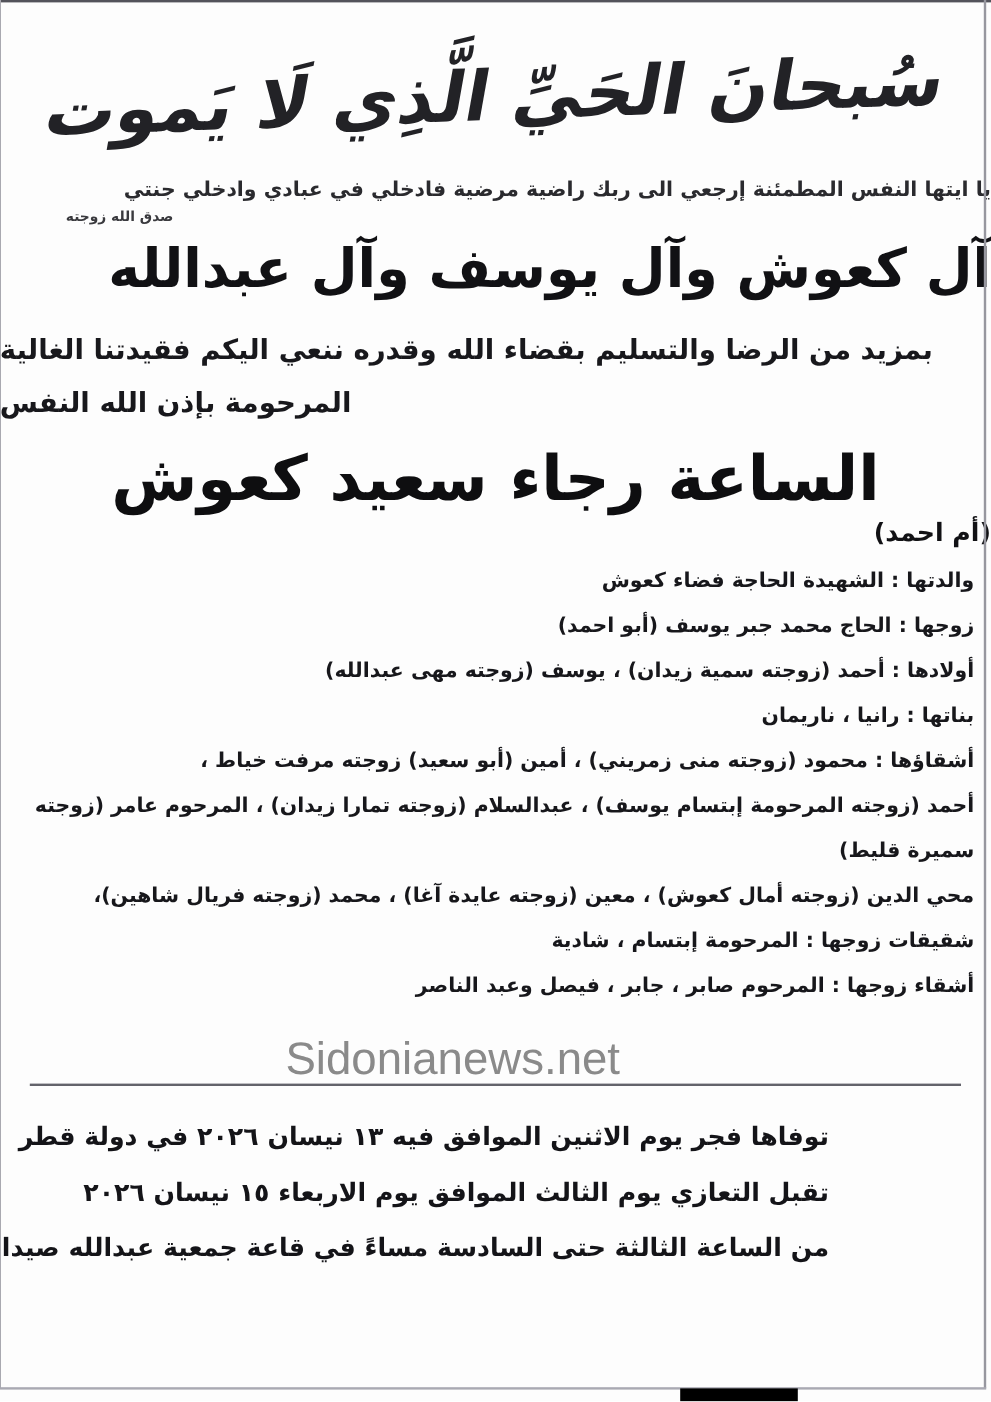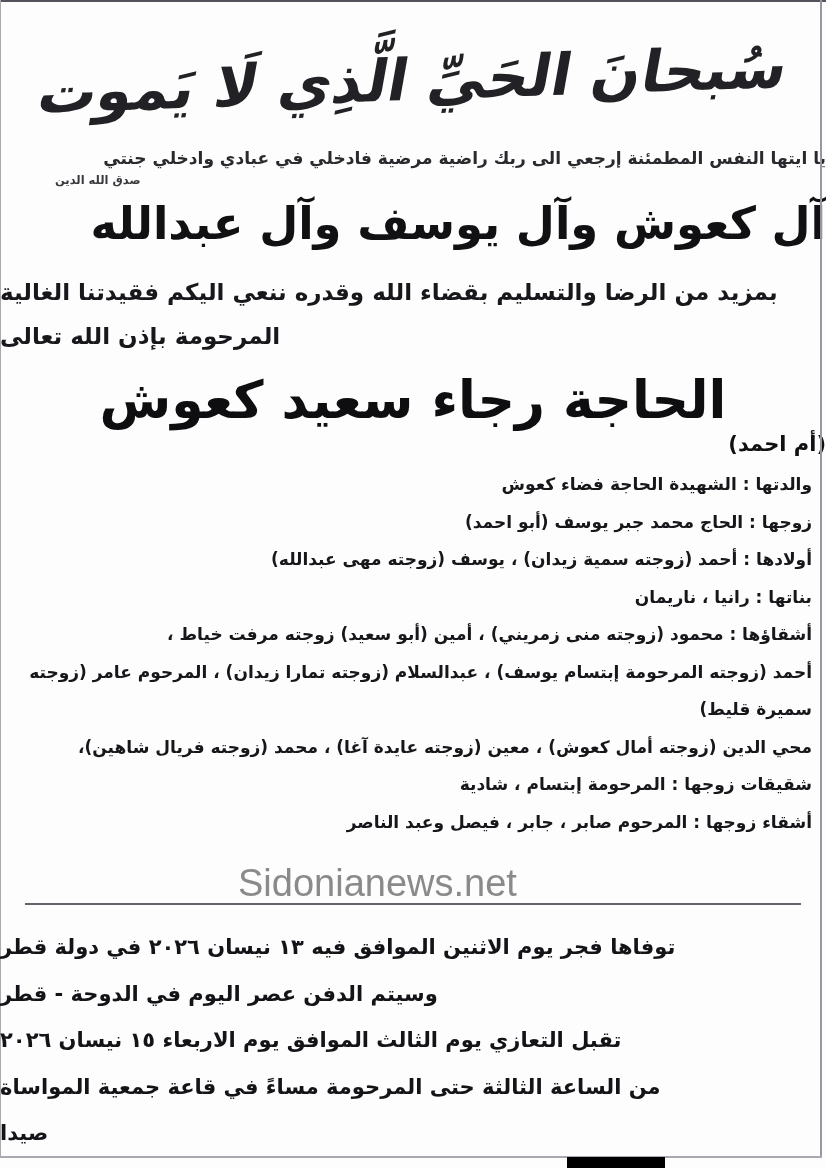--- a/index.html
+++ b/index.html
@@ -102,21 +102,21 @@
     left: 25px;
     width: 776px;
     height: 2px;
     background: #63636b;
   }
   .footer {
     position: absolute;
     top: 924px;
     left: 0;
     width: 691px;
-    text-align: left;
+    text-align: right;
     font-size: 21px;
     font-weight: bold;
     line-height: 46.5px;
     color: #141418;
   }
   .bottom-bar {
     position: absolute;
     top: 1157px;
     left: 567px;
     width: 98px;
@@ -131,30 +131,30 @@
 
   <div class="edge-top"></div>
   <div class="edge-left"></div>
   <div class="edge-right"></div>
   <div class="edge-bottom"></div>
 
   <div class="calligraphy" dir="rtl">سُبحانَ الحَيِّ الَّذِي لَا يَموت</div>
 
   <div class="verse" dir="rtl">يا ايتها النفس المطمئنة إرجعي الى ربك راضية مرضية فادخلي في عبادي وادخلي جنتي</div>
 
-  <div class="verse-attr" dir="rtl">صدق الله الدين</div>
+  <div class="verse-attr" dir="rtl">صدق الله زوجته</div>
 
   <div class="families" dir="rtl">آل كعوش  وآل يوسف  وآل عبدالله</div>
 
   <div class="intro" dir="rtl">
     <div>بمزيد من الرضا والتسليم بقضاء الله وقدره ننعي اليكم فقيدتنا الغالية</div>
-    <div>المرحومة بإذن الله تعالى</div>
+    <div>المرحومة بإذن الله النفس</div>
   </div>
 
-  <div class="name" dir="rtl">الحاجة رجاء سعيد كعوش</div>
+  <div class="name" dir="rtl">الساعة رجاء سعيد كعوش</div>
 
   <div class="kunya" dir="rtl">(أم احمد)</div>
 
   <div class="relatives" dir="rtl">
     <div>والدتها : الشهيدة الحاجة فضاء كعوش</div>
     <div>زوجها : الحاج محمد جبر يوسف (أبو احمد)</div>
     <div>أولادها : أحمد (زوجته سمية زيدان) ، يوسف (زوجته مهى عبدالله)</div>
     <div>بناتها : رانيا ، ناريمان</div>
     <div>أشقاؤها : محمود (زوجته منى زمريني) ، أمين (أبو سعيد) زوجته مرفت خياط ،</div>
     <div>أحمد (زوجته المرحومة إبتسام يوسف)   ، عبدالسلام (زوجته تمارا زيدان) ، المرحوم عامر (زوجته سميرة قليط)</div>
@@ -162,20 +162,19 @@
     <div>شقيقات زوجها : المرحومة إبتسام ، شادية</div>
     <div>أشقاء زوجها : المرحوم صابر ، جابر ، فيصل وعبد الناصر</div>
   </div>
 
   <div class="watermark" dir="ltr">Sidonianews.net</div>
 
   <div class="divider"></div>
 
   <div class="footer" dir="rtl">
     <div>توفاها فجر يوم الاثنين الموافق  فيه ١٣ نيسان ٢٠٢٦ في دولة قطر</div>
-    <div>وسيتم الدفن عصر اليوم في الدوحة - قطر</div>
     <div>تقبل التعازي يوم الثالث الموافق يوم الاربعاء ١٥ نيسان ٢٠٢٦</div>
-    <div>من الساعة الثالثة حتى المرحومة مساءً في قاعة جمعية المواساة صيدا</div>
+    <div>من الساعة الثالثة حتى السادسة مساءً في قاعة جمعية عبدالله صيدا</div>
   </div>
 
   <div class="bottom-bar"></div>
 
 </div>
 
 </body></html>

